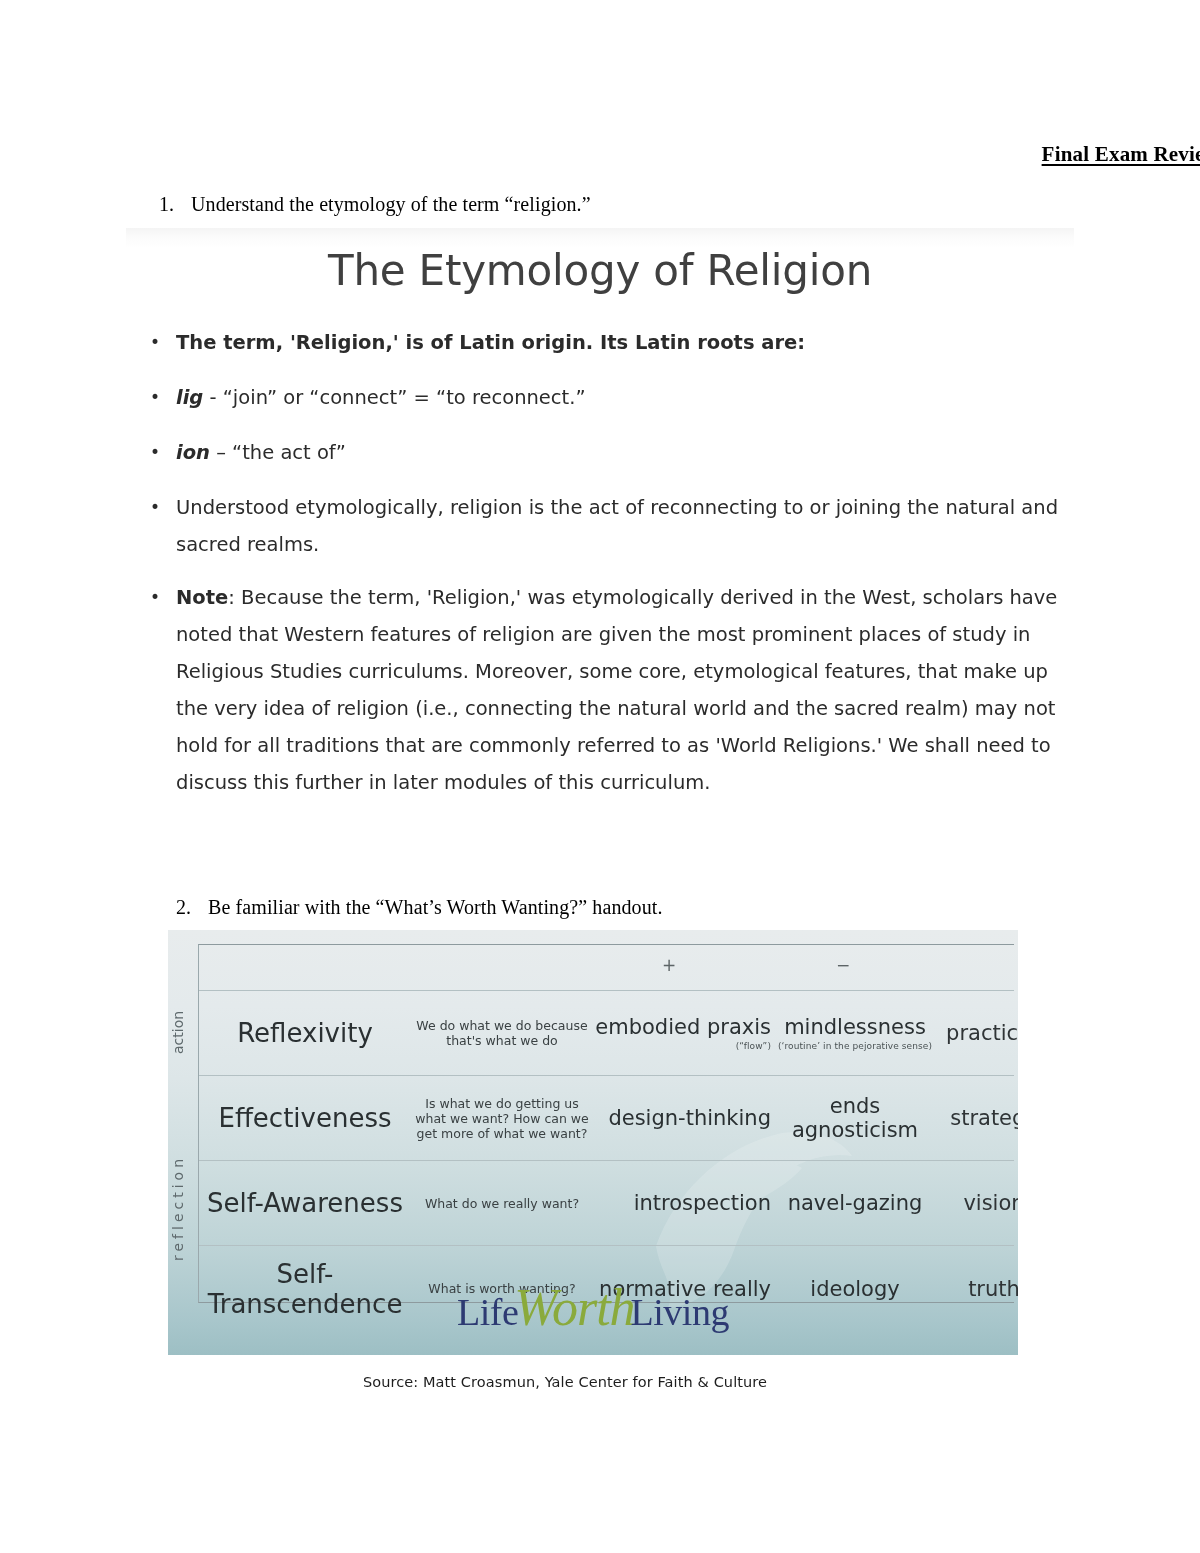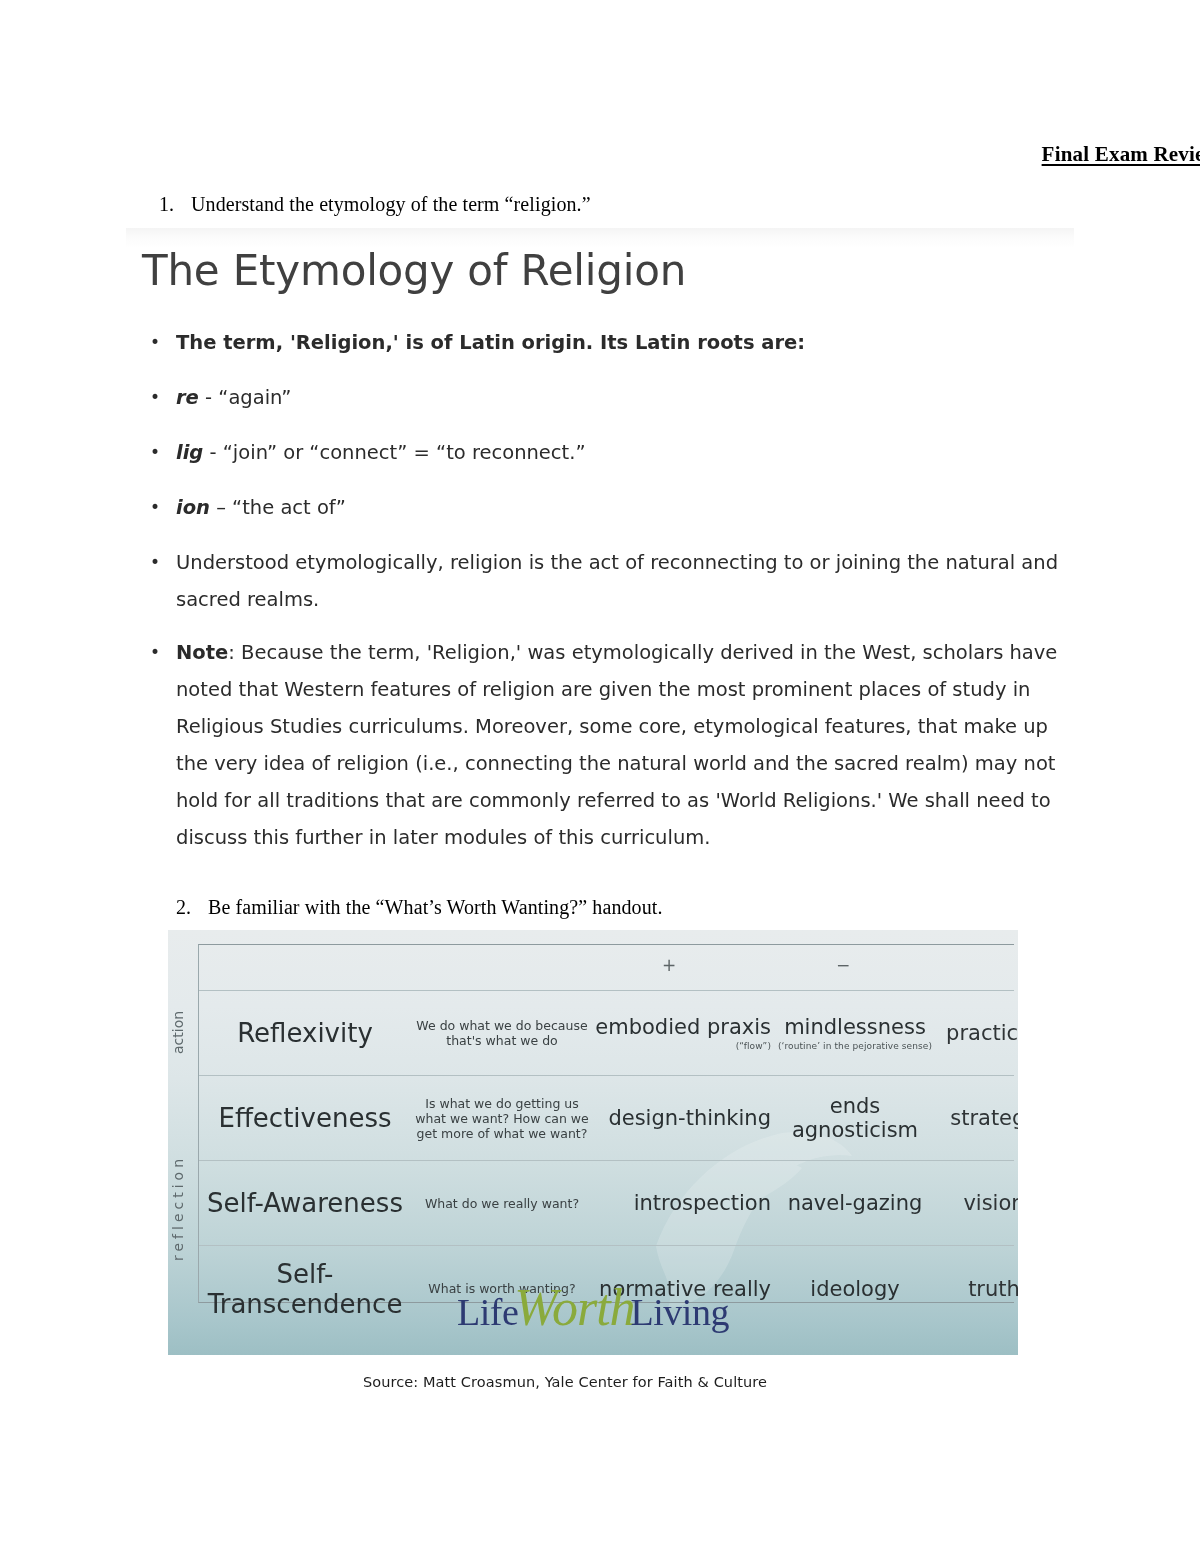--- a/index.html
+++ b/index.html
@@ -57,22 +57,23 @@
     top: 228px;
     left: 126px;
     width: 948px;
     height: 648px;
     background:
       linear-gradient(to bottom, #f4f4f4 0px, #fbfbfb 9px, #ffffff 20px, #ffffff 100%);
   }
   .slide-title {
     position: absolute;
     top: 18px;
-    left: 16px;
+    left: 0;
     width: 948px;
+    text-align: center;
     font-family: "DejaVu Sans", sans-serif;
     font-weight: 400;
     font-size: 42px;
     color: #404040;
     letter-spacing: -0.2px;
   }
 
   .slide-bullets {
     position: absolute;
     top: 96px;
@@ -270,23 +271,20 @@
   </div>
 
   <div class="slide">
     <div class="slide-title">The Etymology of Religion</div>
 
     <div class="slide-bullets">
       <div class="sb">
         <b>The term, 'Religion,' is of Latin origin. Its Latin roots are:</b>
       </div>
       <div class="sb">
-        <i>re</i><span> - “again”</span>
-      </div>
-      <div class="sb">
         <i>lig</i><span> - “join” or “connect” = “to reconnect.”</span>
       </div>
       <div class="sb">
         <i>ion</i><span> – “the act of”</span>
       </div>
       <div class="sb tight">
         <span>Understood etymologically, religion is the act of reconnecting to or joining the natural and sacred realms.</span>
       </div>
       <div class="sb para">
         <b>Note</b><span>: Because the term, 'Religion,' was etymologically derived in the West, scholars have noted that Western features of religion are given the most prominent places of study in Religious Studies curriculums. Moreover, some core, etymological features, that make up the very idea of religion (i.e., connecting the natural world and the sacred realm) may not hold for all traditions that are commonly referred to as 'World Religions.' We shall need to discuss this further in later modules of this curriculum.</span>

